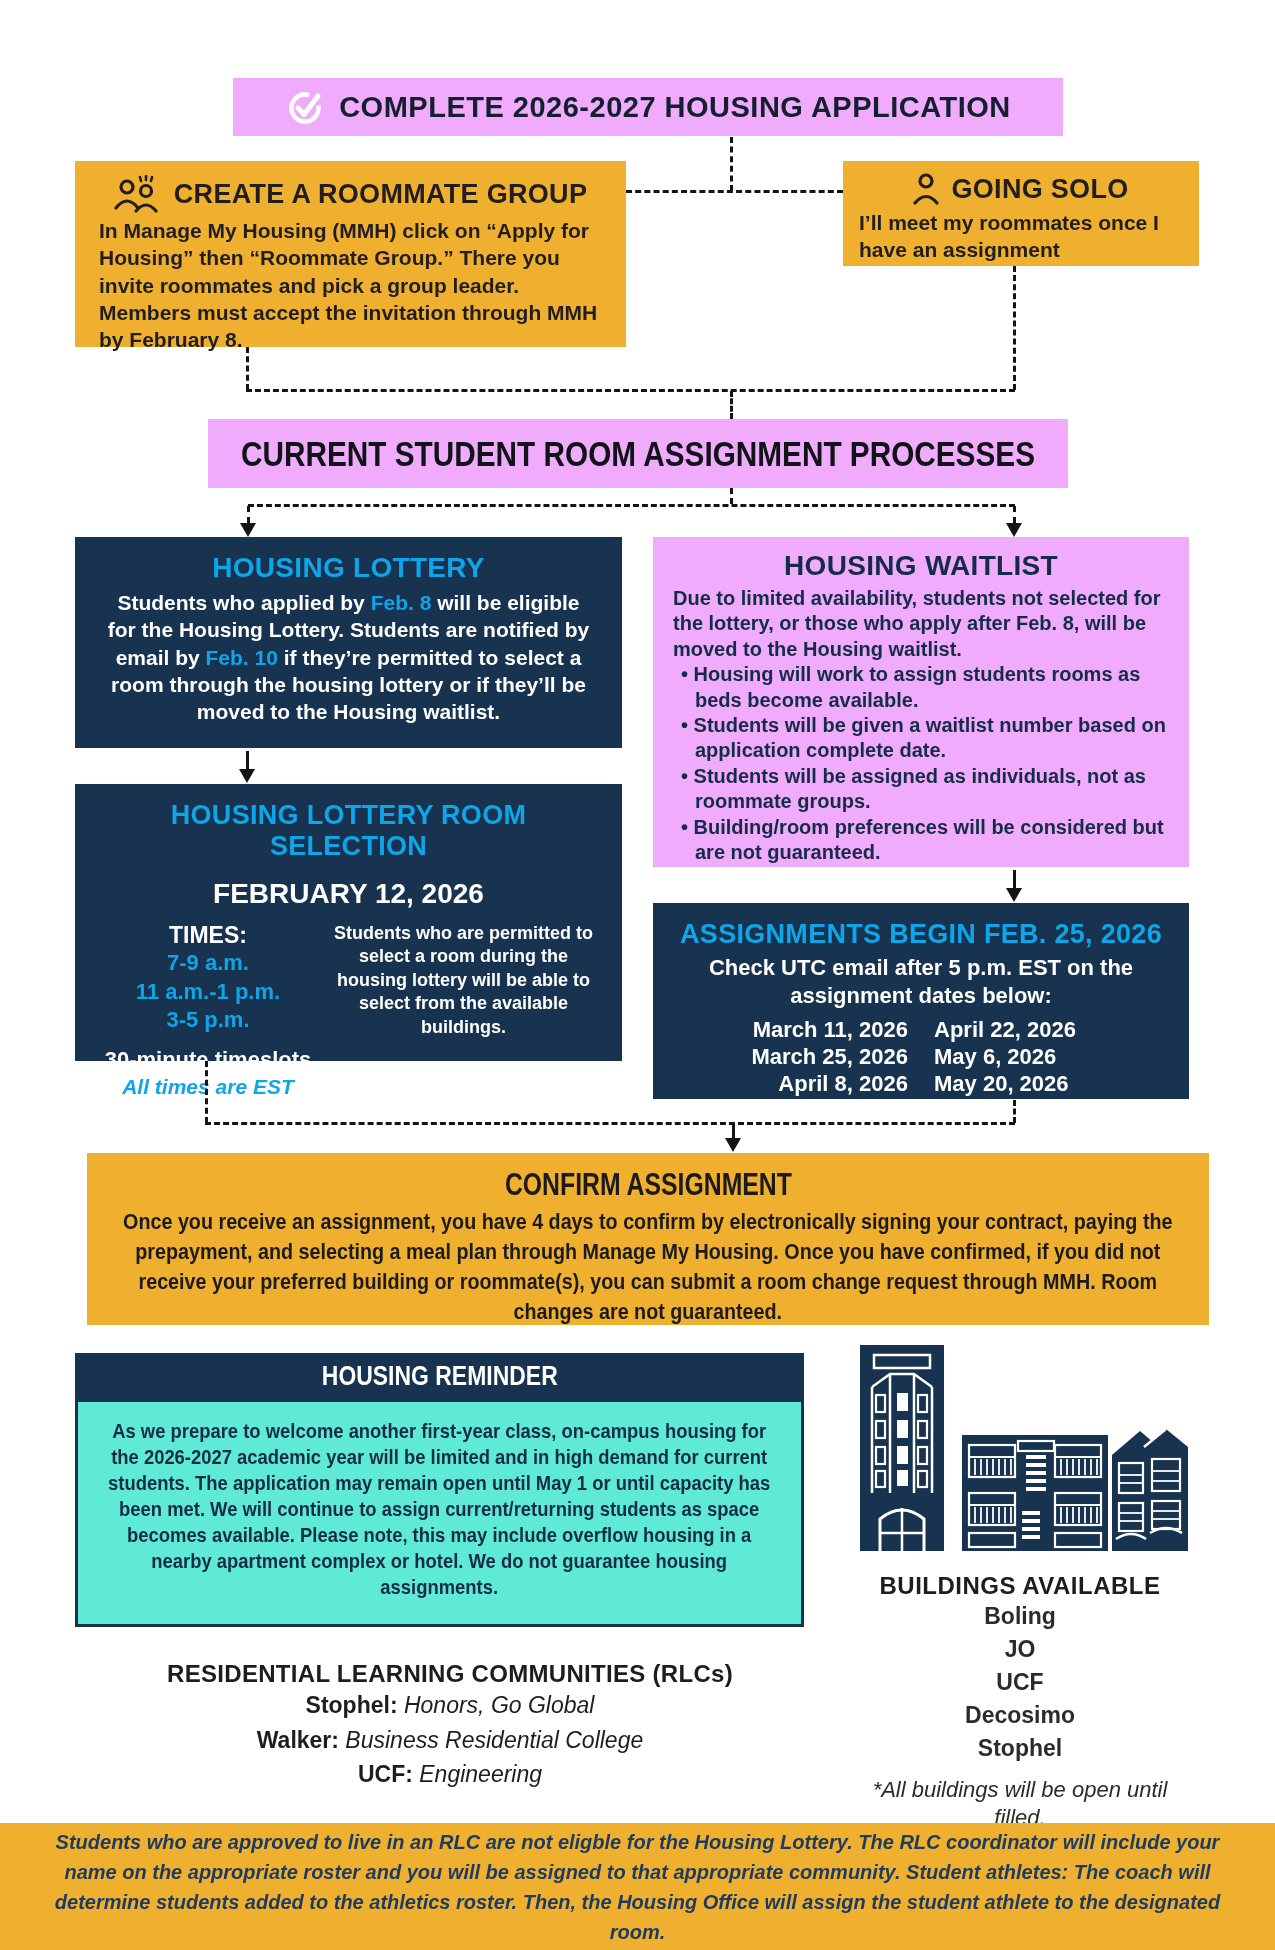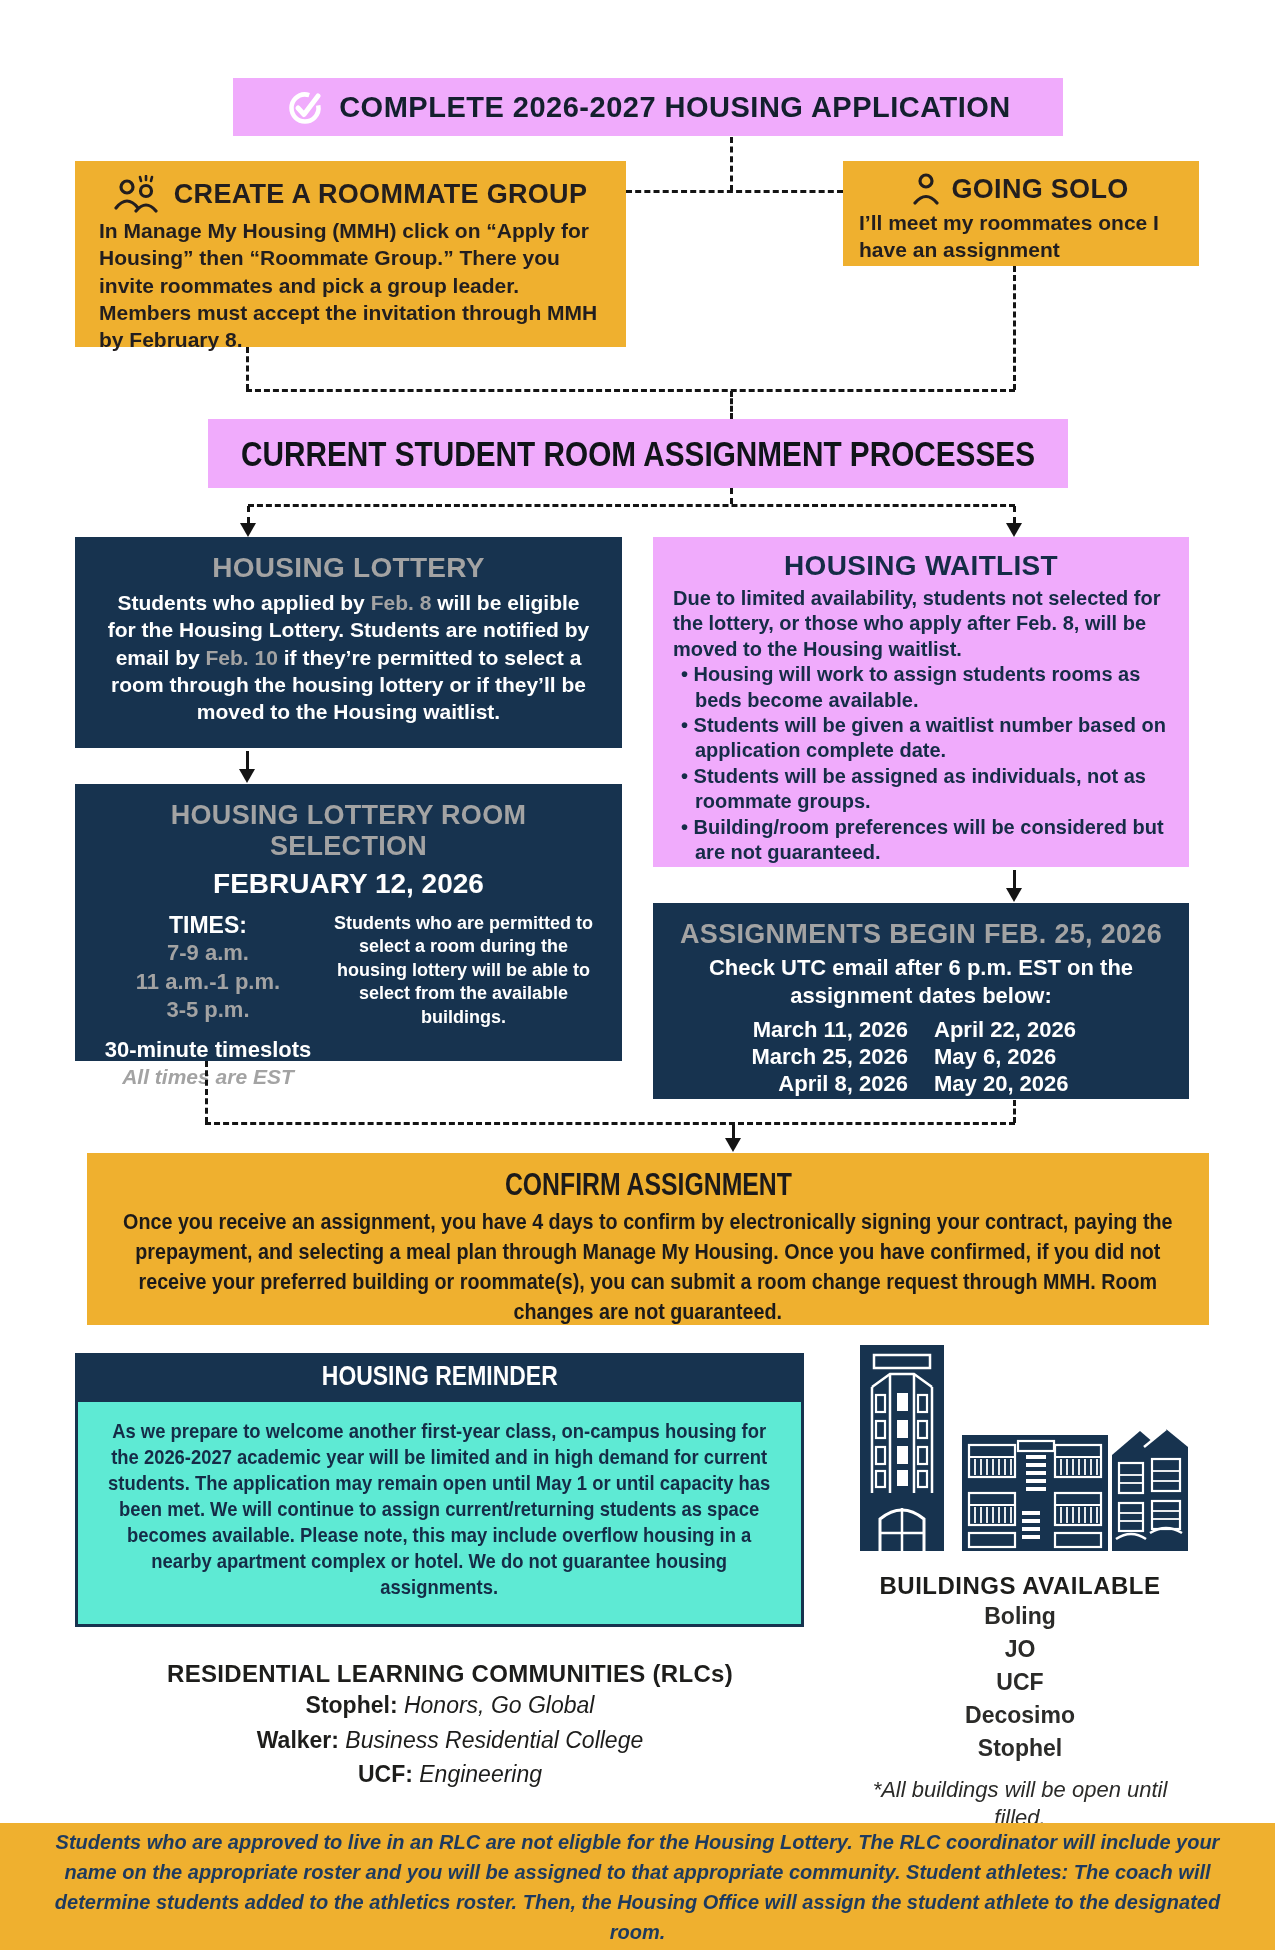--- a/index.html
+++ b/index.html
@@ -13,21 +13,21 @@
   
   .bg-navy{background:#17334f;}
   .bg-steel{background:#f0abfc;}
   .bg-gold{background:#efb02f;}
 
   
   .dash-v{position:absolute;width:0;border-left:3px dashed #141414;}
   .dash-h{position:absolute;height:0;border-top:3px dashed #141414;}
   .solid-v{position:absolute;width:3px;background:#141414;}
   .arrow-down{position:absolute;width:0;height:0;border-left:8px solid transparent;border-right:8px solid transparent;border-top:14px solid #141414;}
-  .gold{color:#a3a3a3;}
+  .gold{color:#0ea5e9;}
   .b{font-weight:800;}
   .squeeze{display:inline-block;transform:scaleX(.85);transform-origin:center;white-space:nowrap;}
   .squeeze-block{width:114%;margin-left:-7%;transform:scaleX(.877);transform-origin:50% 0;}
 
   
   .top-bar{left:233px;top:78px;width:830px;height:58px;display:flex;align-items:center;justify-content:center;gap:14px;}
   .top-bar .title{font-size:29px;font-weight:800;letter-spacing:.5px;color:#14202e;}
 
   
   .gold-box{padding:14px 24px 10px 24px;}
@@ -44,21 +44,21 @@
   .lottery{left:75px;top:537px;width:547px;height:211px;padding:15px 26px;}
   .lottery .body{font-size:21px;font-weight:700;line-height:1.3;text-align:center;margin-top:5px;}
   .waitlist{left:653px;top:537px;width:536px;height:330px;padding:13px 20px;color:#152c47;}
   .waitlist .box-title{color:#152c47;}
   .waitlist .intro{font-size:20px;font-weight:700;line-height:1.27;margin-top:4px;}
   .waitlist ul{margin:0;padding:0;list-style:none;}
   .waitlist li{font-size:20px;font-weight:700;line-height:1.27;padding-left:22px;text-indent:-14px;}
   .waitlist li::before{content:"• ";}
 
   .selection{left:75px;top:784px;width:547px;height:277px;padding:16px 18px;}
-  .selection .date{font-size:28px;font-weight:800;text-align:center;margin-top:6px;}
+  .selection .date{font-size:28px;font-weight:800;text-align:center;margin-top:16px;}
   .sel-cols{display:flex;margin-top:12px;}
   .sel-left{width:45%;text-align:center;}
   .sel-right{width:55%;text-align:center;font-size:18px;font-weight:700;line-height:1.3;}
   .times-label{font-size:23px;font-weight:800;}
   .times{font-size:22px;font-weight:800;line-height:1.3;}
   .slots-note{font-size:22px;font-weight:700;margin-top:12px;}
   .tz-note{font-size:21px;font-weight:700;font-style:italic;margin-top:2px;}
 
   .assignments{left:653px;top:903px;width:536px;height:196px;padding:16px 14px;}
   .assignments .box-title{font-size:27px;}
@@ -193,21 +193,21 @@
         <div class="times gold">3-5 p.m.</div>
         <div class="slots-note">30-minute timeslots</div>
         <div class="tz-note gold">All times are EST</div>
       </div>
       <div class="sel-right">Students who are permitted to select a room during the housing lottery will be able to select from the available buildings.</div>
     </div>
   </div>
 
   <div class="abs bg-navy navy-box assignments">
     <div class="box-title gold">ASSIGNMENTS BEGIN FEB. 25, 2026</div>
-    <div class="subtitle">Check UTC email after 6 p.m. EST on the assignment dates below:</div>
+    <div class="subtitle">Check UTC email after 5 p.m. EST on the assignment dates below:</div>
     <div class="dates-grid">
       <div class="c1">March 11, 2026</div>
       <div class="c2">April 22, 2026</div>
       <div class="c1">March 25, 2026</div>
       <div class="c2">May 6, 2026</div>
       <div class="c1">April 8, 2026</div>
       <div class="c2">May 20, 2026</div>
     </div>
   </div>
 

